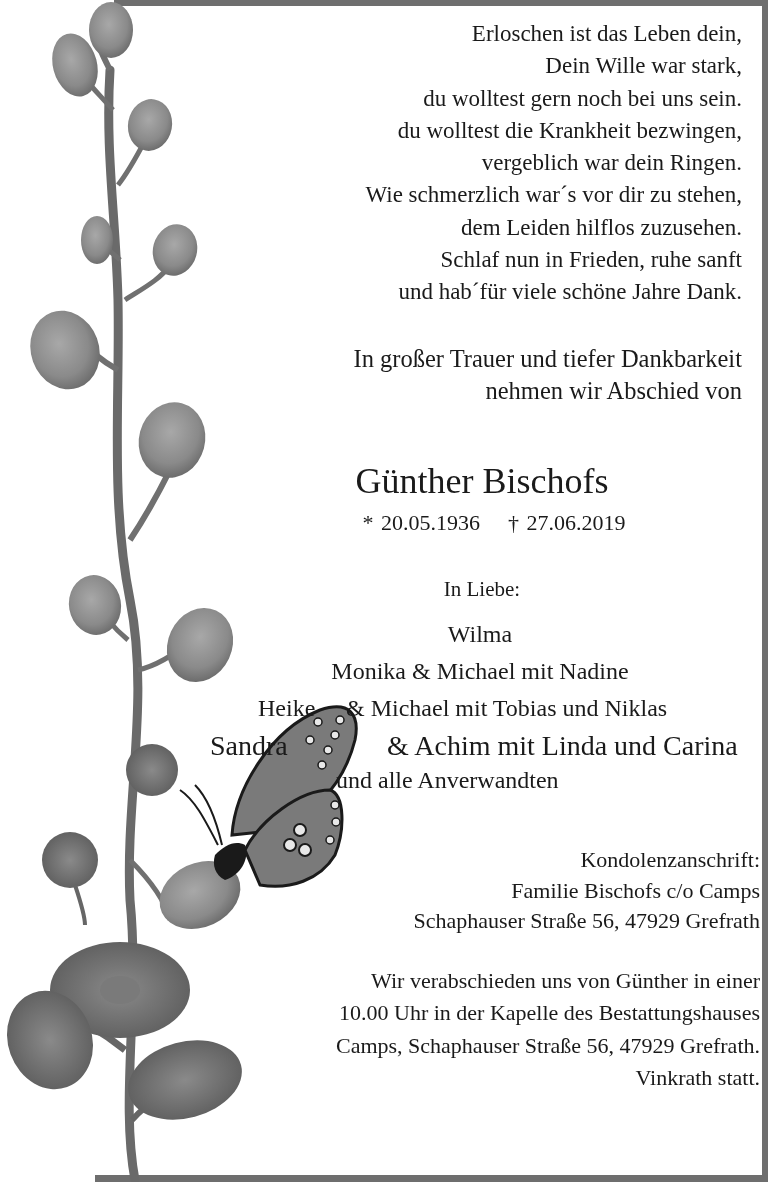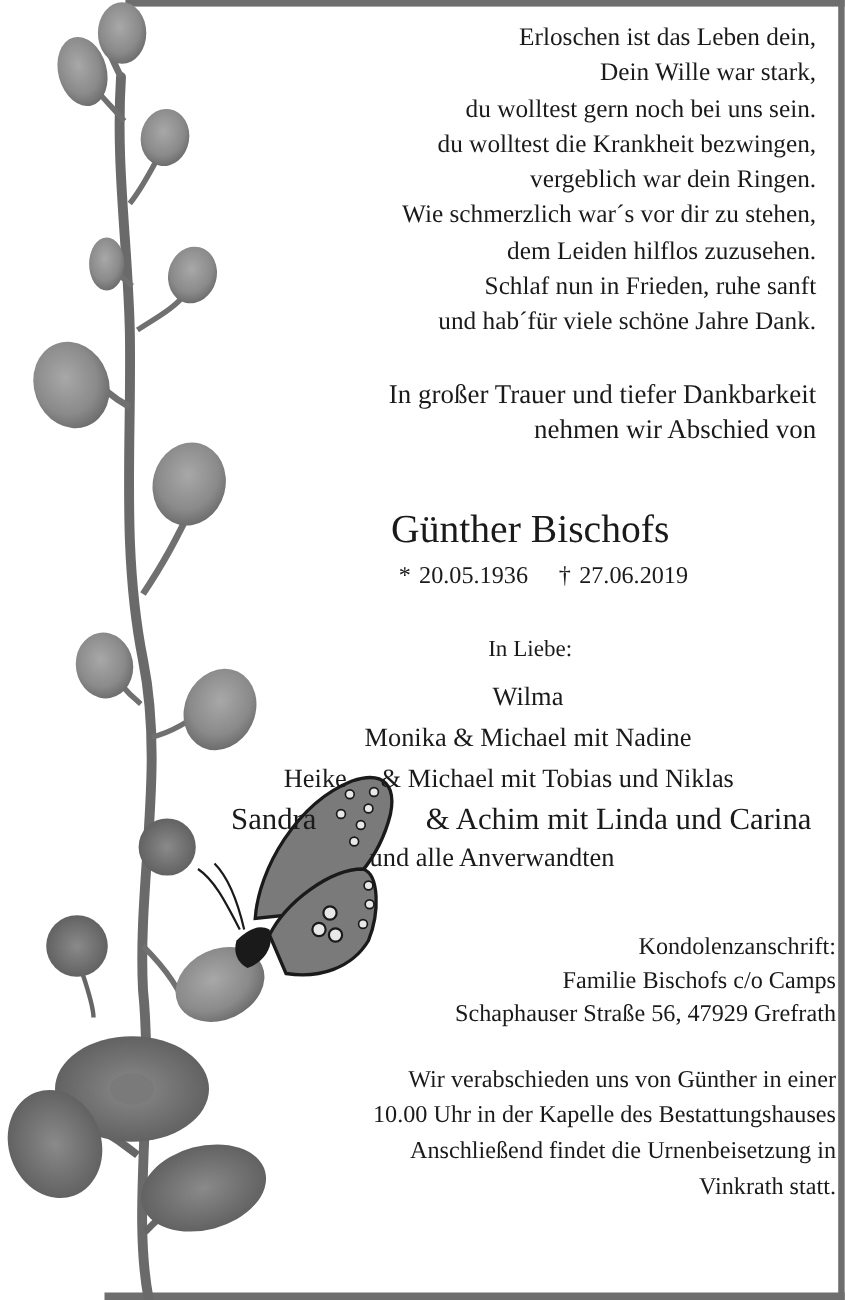--- a/index.html
+++ b/index.html
@@ -133,15 +133,15 @@
 
 <div class="text kondo">
   <span class="line">Kondolenzanschrift:</span>
   <span class="line">Familie Bischofs c/o Camps</span>
   <span class="line">Schaphauser Straße 56, 47929 Grefrath</span>
 </div>
 
 <div class="text ceremony">
   <span class="line">Wir verabschieden uns von Günther in einer</span>
   <span class="line" style="padding-left:24px;">10.00 Uhr in der Kapelle des Bestattungshauses</span>
-  <span class="line">Anschließend findet die Urnenbeisetzung in</span>
+  <span class="line" style="padding-left:24px;">Camps, Schaphauser Straße 56, 47929 Grefrath.</span>
   <span class="line">Vinkrath statt.</span>
 </div>
 
 </body></html>

